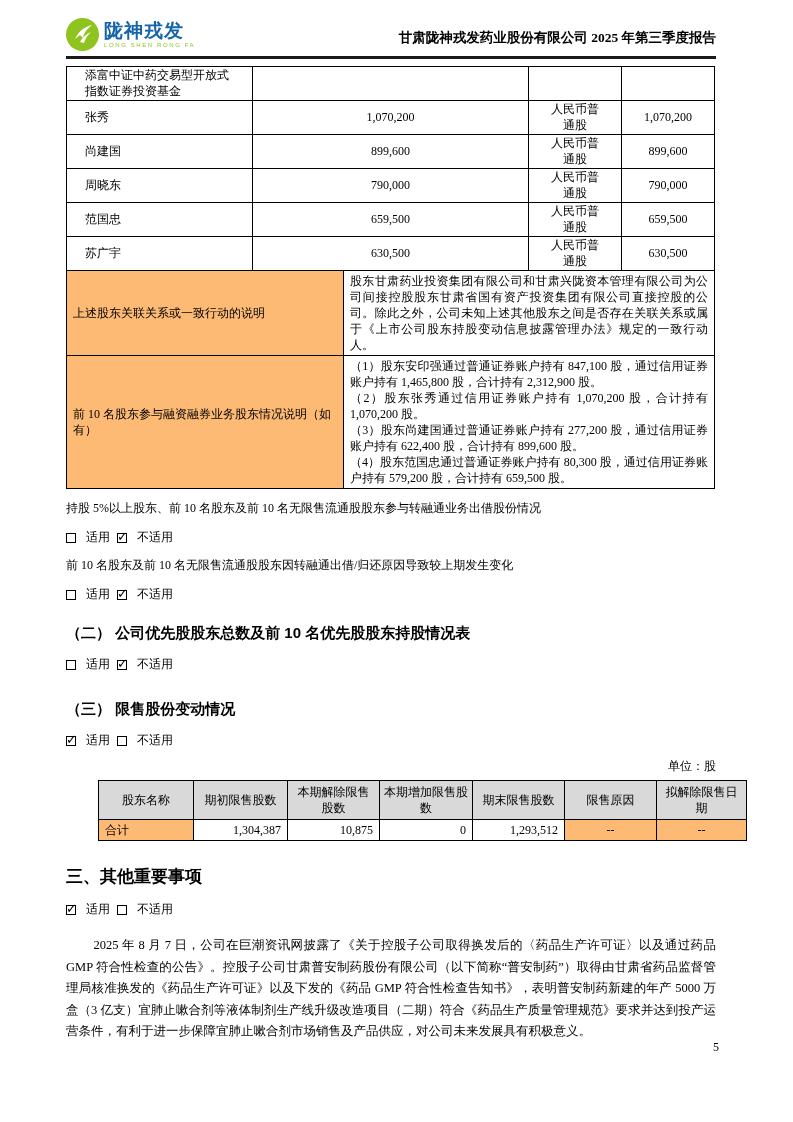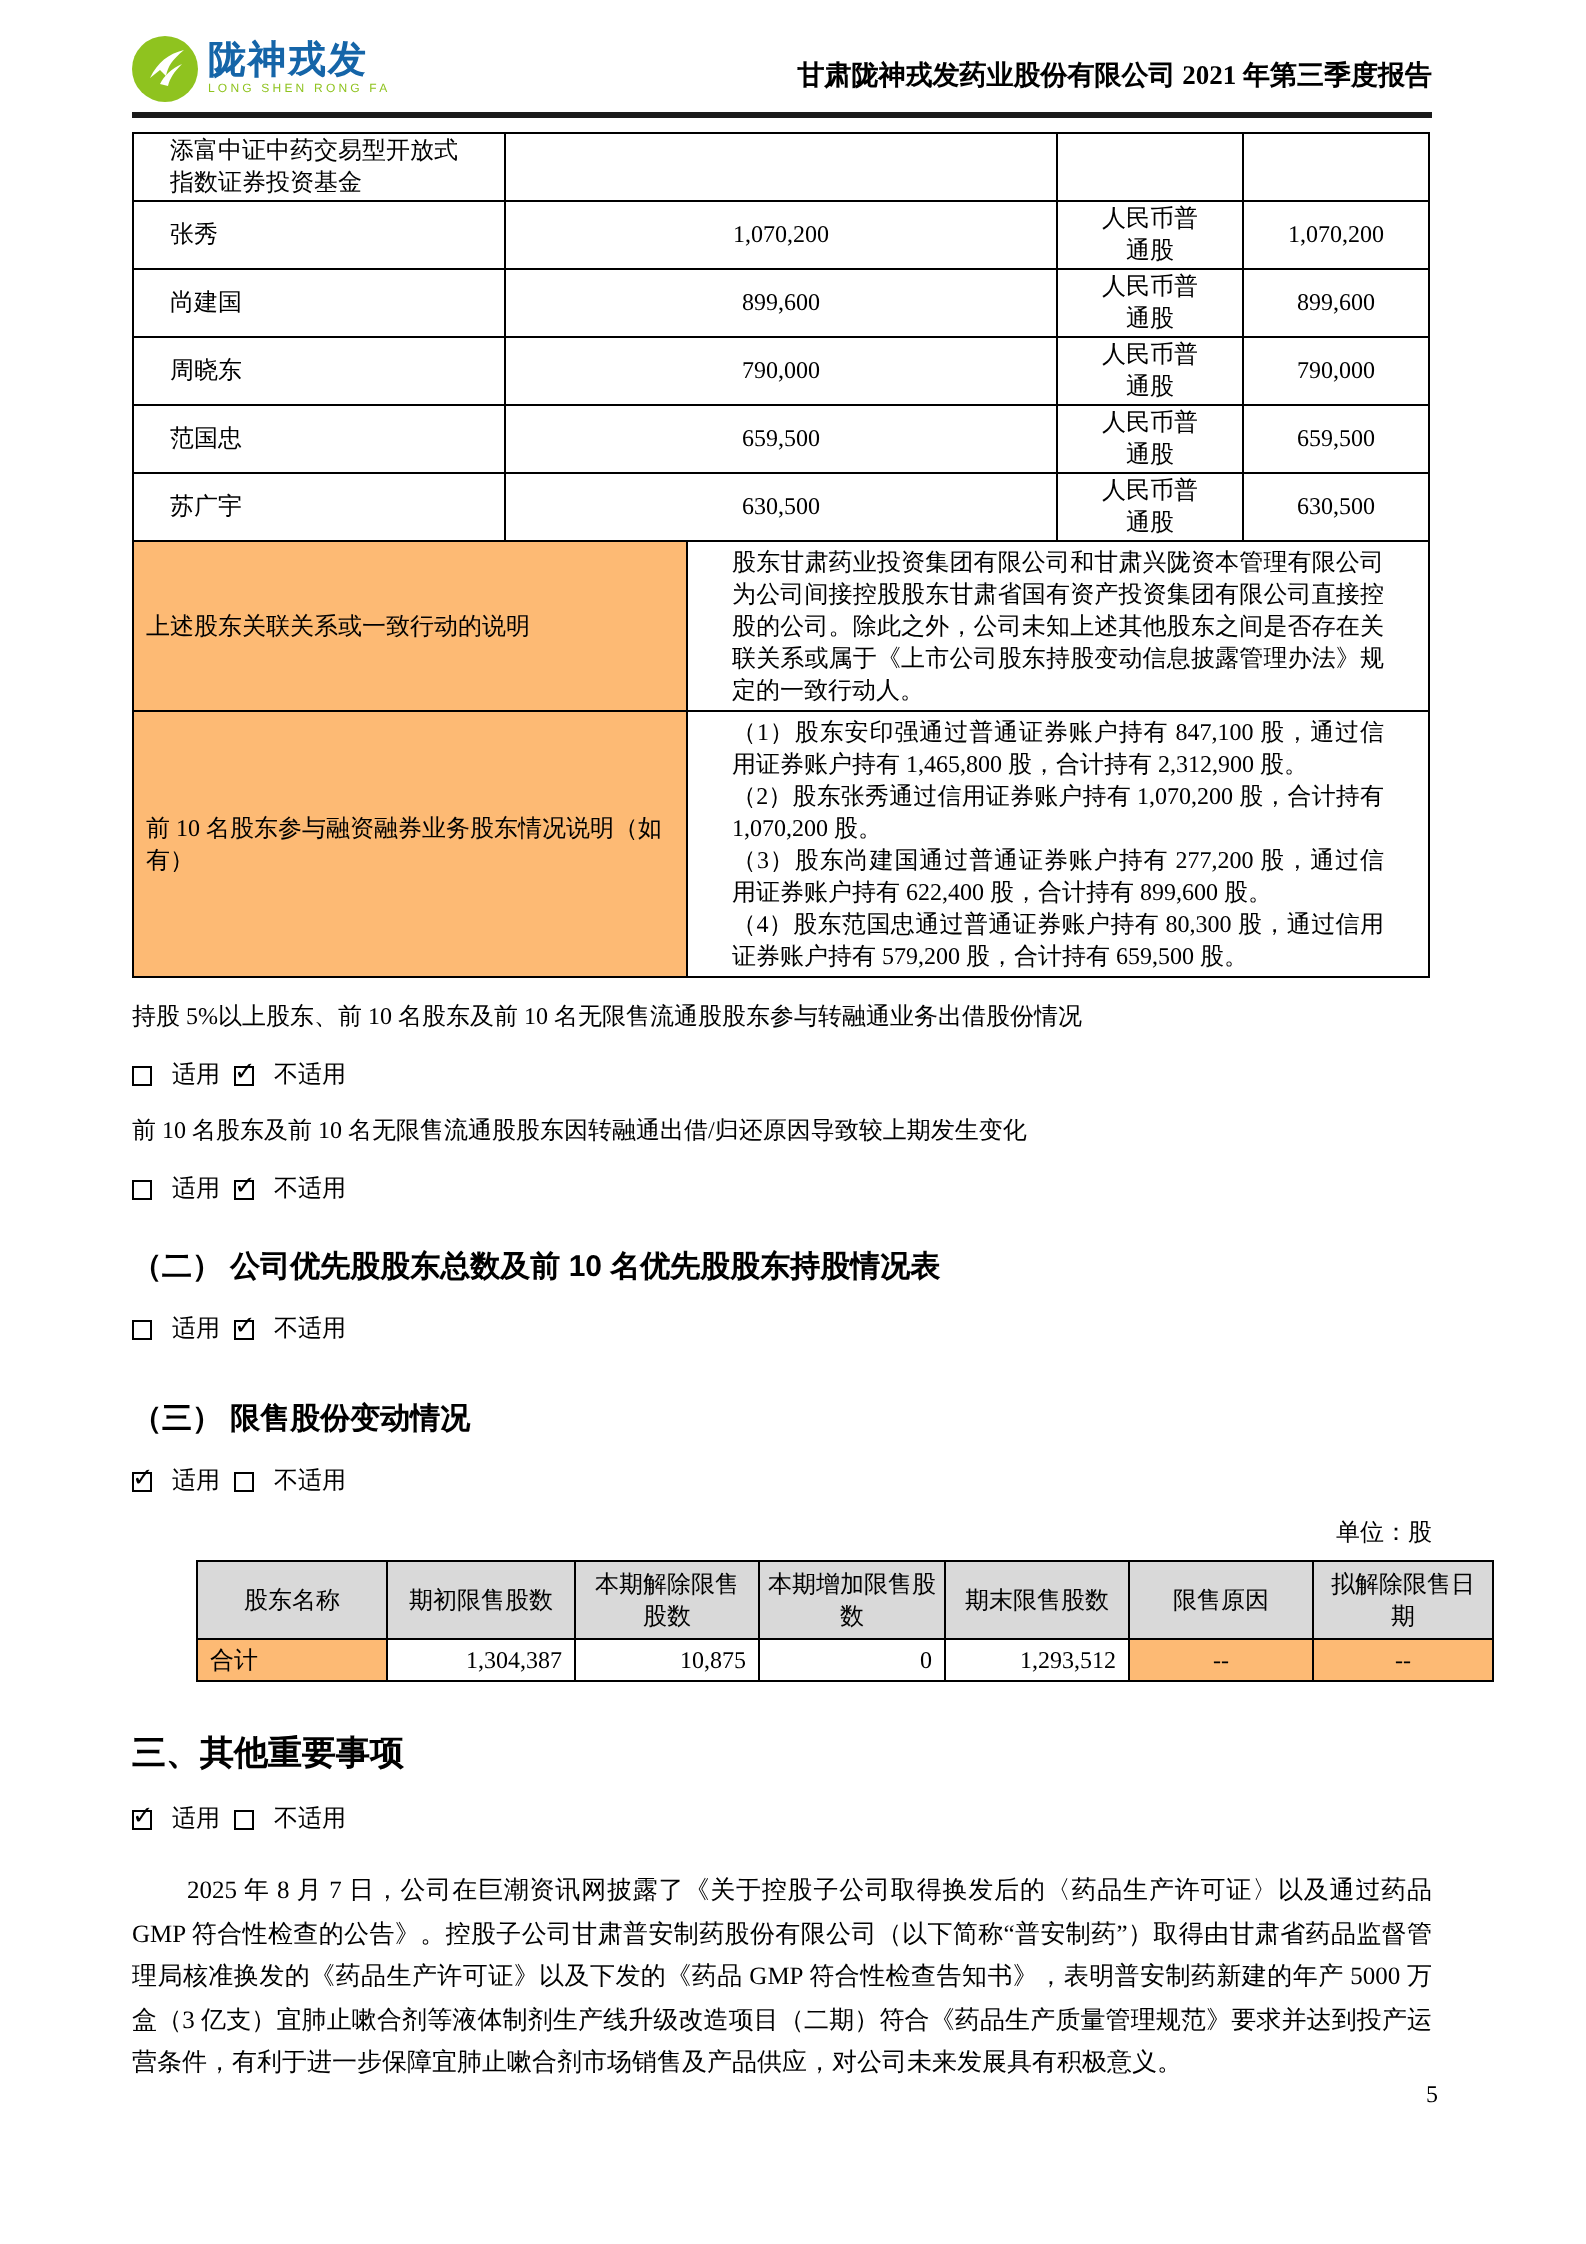--- a/index.html
+++ b/index.html
@@ -20,21 +20,21 @@
   
   table { border-collapse:collapse; table-layout:fixed; width:648px; font-size:12px; }
   td, th { border:1px solid #000; vertical-align:middle; overflow:hidden; }
   .t1 { margin-top:7px; }
   .t1 td { padding:1px 18px; line-height:15.5px; }
   .t1 .name { text-align:left; }
   .t1 .num { text-align:center; }
   .t1 .ctr { text-align:center; }
   .gray { background:#fdba74; }
   .t1 .label-cell { padding:2px 6px; line-height:16px; }
-  .t1 .long-cell { padding:2px 22px; line-height:16px; text-align:justify; }
+  .t1 .long-cell { padding:2px 6px; line-height:16px; text-align:justify; }
 
   .t2 { margin-top:5px;margin-left:32px; }
   .t2 th { background:#d9d9d9; font-weight:normal; text-align:center; padding:3px 4px; line-height:16px; }
   .t2 td { padding:2px 6px; line-height:16px; }
   .t2 .num { text-align:right; }
   .t2 .ctr { text-align:center; }
 
   
   .note { font-size:12px; line-height:16px; margin-top:11px; }
   .cbline { font-size:12px; margin-top:13px; display:flex; align-items:center; gap:7px; }
@@ -60,21 +60,21 @@
         <svg class="logo-mark" viewBox="0 0 33 33">
           <circle cx="16.5" cy="16.5" r="16.5" fill="#8fc31f"></circle>
           <path d="M9 21 C13 13, 18 9, 26 7 C20 12, 18 15, 17 20 L14 17 Z" fill="#ffffff"></path>
           <path d="M14 24 C16 20, 20 16, 25 14 C21 18, 19 21, 18 25 Z" fill="#ffffff"></path>
         </svg>
         <div>
           <div class="logo-txt-cn">陇神戎发</div>
           <div class="logo-txt-en">LONG SHEN RONG FA</div>
         </div>
       </div>
-      <div class="header-title">甘肃陇神戎发药业股份有限公司 2021 年第三季度报告</div>
+      <div class="header-title">甘肃陇神戎发药业股份有限公司 2025 年第三季度报告</div>
     </div>
     <div class="rule"></div>
 
     <table class="t1">
       <colgroup>
           <col style="width:186px">
           <col style="width:91px">
           <col style="width:185px">
           <col style="width:93px">
           <col style="width:93px">

